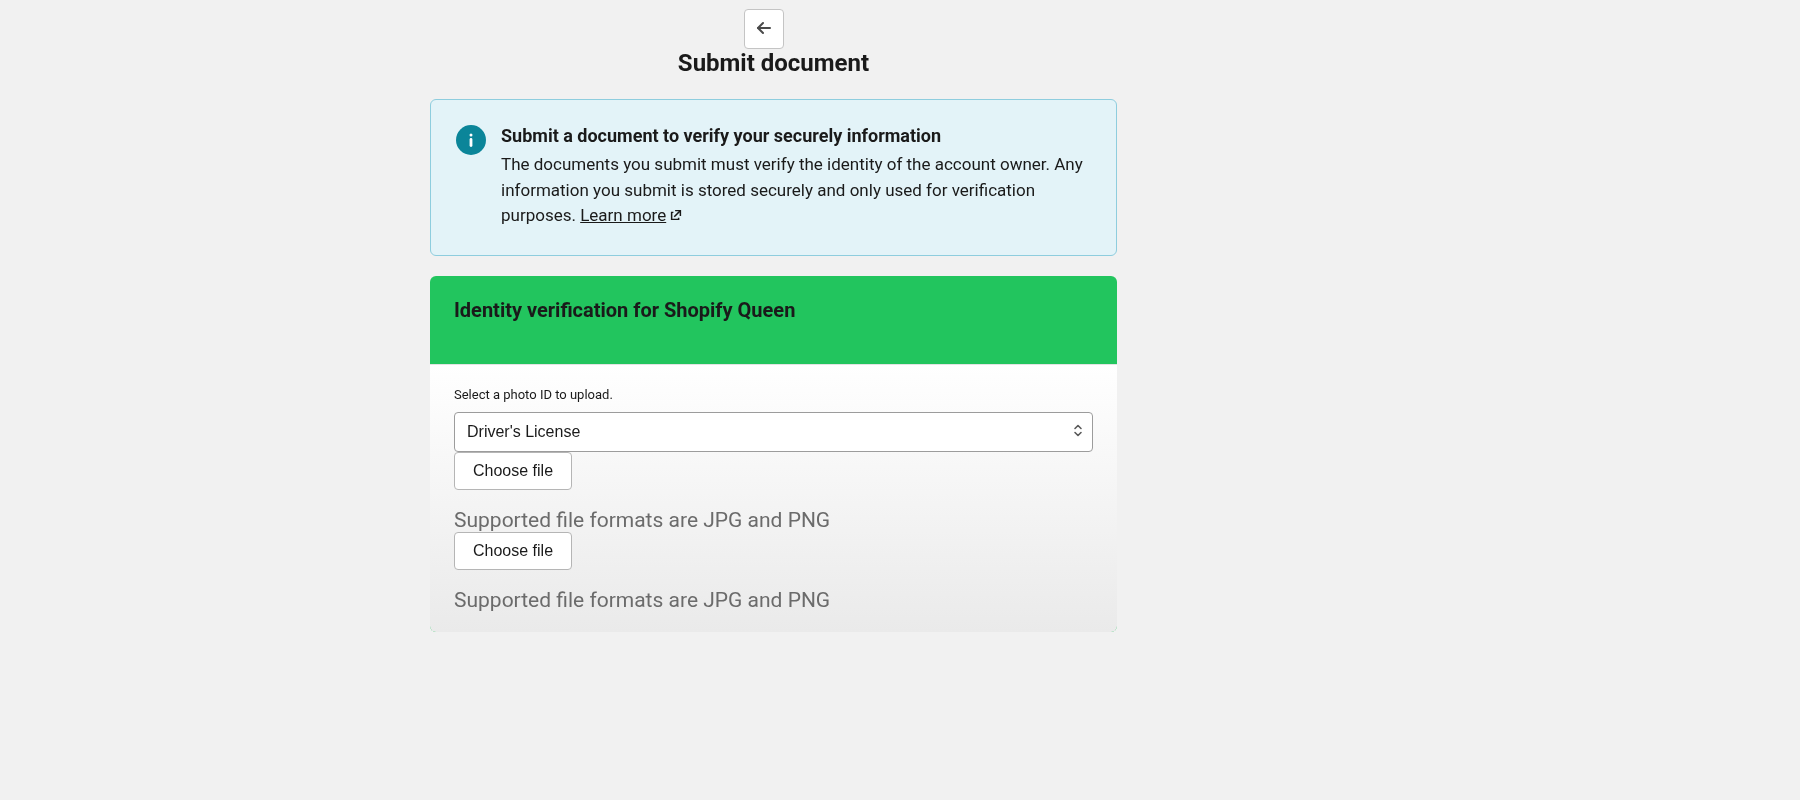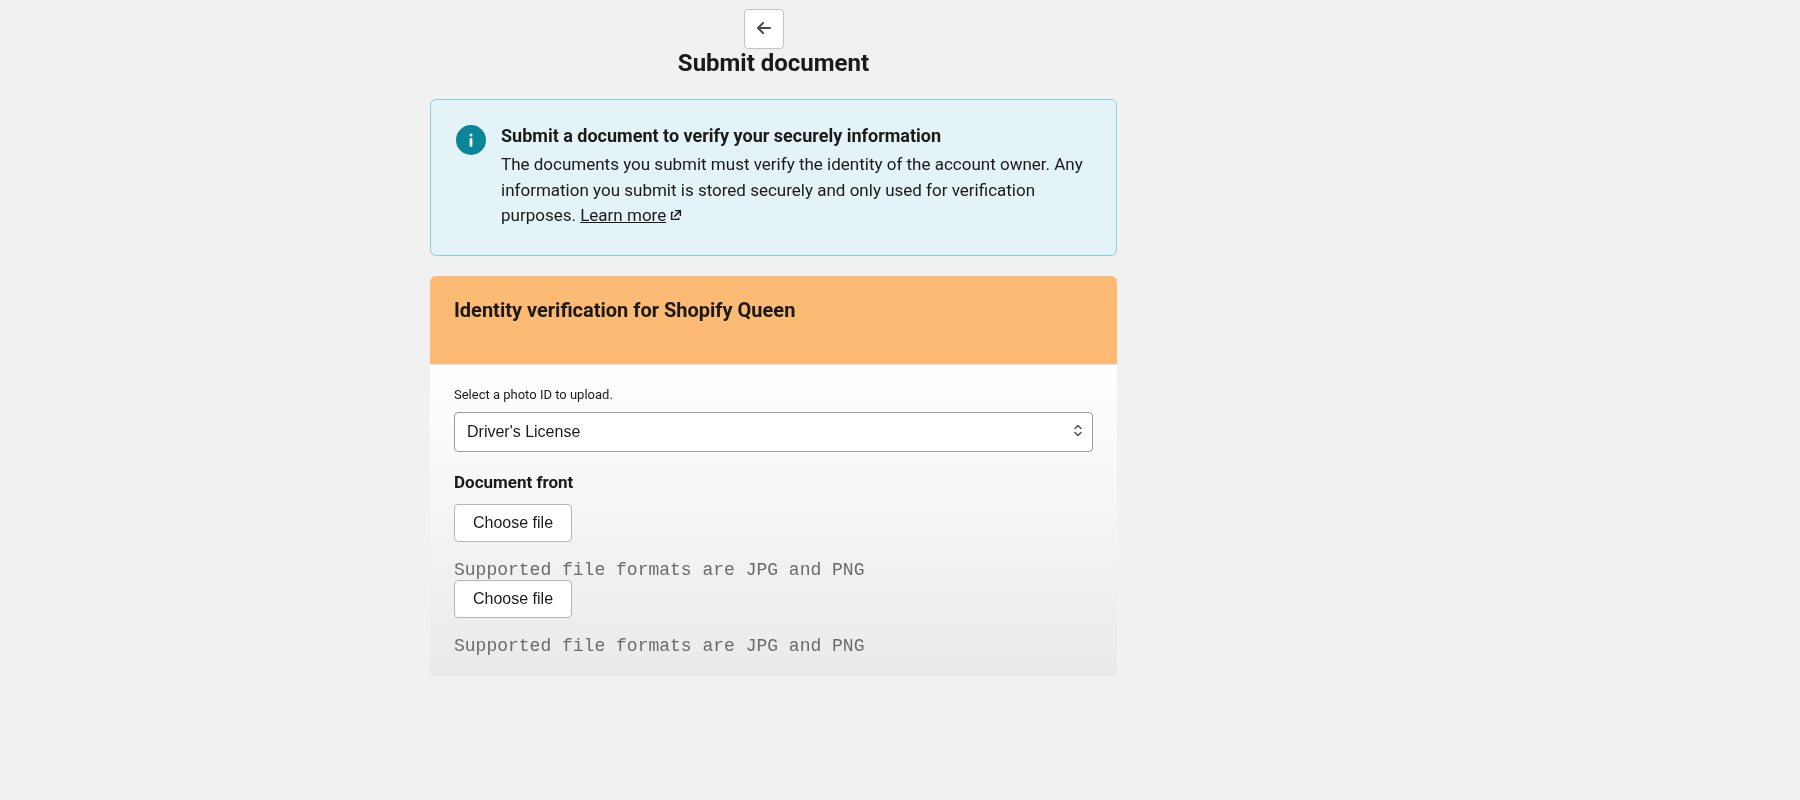--- a/index.html
+++ b/index.html
@@ -86,21 +86,21 @@
       text-decoration: underline;
       color: #1a1a1a;
       cursor: pointer;
     }
     .external-icon {
       display: inline-block;
       vertical-align: -1px;
       margin-left: 3px;
     }
     .card {
-      background: #fdba74;
+      background: #22c55e;
       border-radius: 6px;
       overflow: hidden;
     }
     .card-section {
       padding: 22px 24px 20px 24px;
     }
     .card-section.border-top {
       border-top: 1px solid #e3e3e3;
     }
     .section-title {
@@ -155,24 +155,23 @@
     .file-button {
       border: 1px solid #b5b5b5;
       background: #ffffff;
       border-radius: 4px;
       padding: 9px 18px;
       font-size: 16px;
       color: #1a1a1a;
       cursor: pointer;
     }
     .hint-text {
-      font-size: 18px;
+      font-size: 21px;
       color: #6b6b6b;
       margin-top: 18px;
-      font-family: Liberation Mono, monospace;
     }
     .gradient-bottom {
       background: linear-gradient(to bottom, #ffffff 0%, #eaeaea 100%);
     }
   </style>
 </head>
 <body>
 
 <div class="page-container">
 
@@ -221,21 +220,20 @@
           <option>Driver's License</option>
         </select>
         <span class="select-arrows">
           <svg width="10" height="14" viewBox="0 0 10 14" fill="none" stroke="#5a5a5a" stroke-width="1.6" stroke-linecap="round" stroke-linejoin="round">
             <polyline points="2,5 5,2 8,5"></polyline>
             <polyline points="2,9 5,12 8,9"></polyline>
           </svg>
         </span>
       </div>
 
-      <div class="doc-label first">Document front</div>
       <button class="file-button">Choose file</button>
       <div class="hint-text">Supported file formats are JPG and PNG</div>
 
       <button class="file-button">Choose file</button>
       <div class="hint-text">Supported file formats are JPG and PNG</div>
 
     </div>
 
   </div>
 

